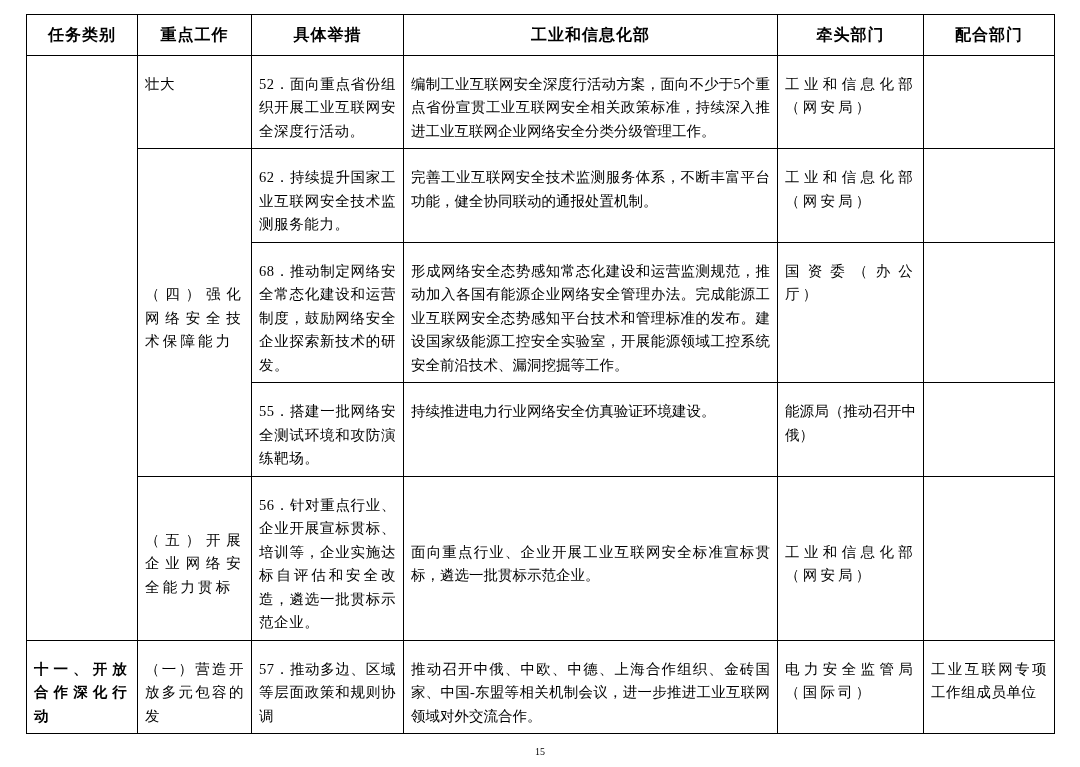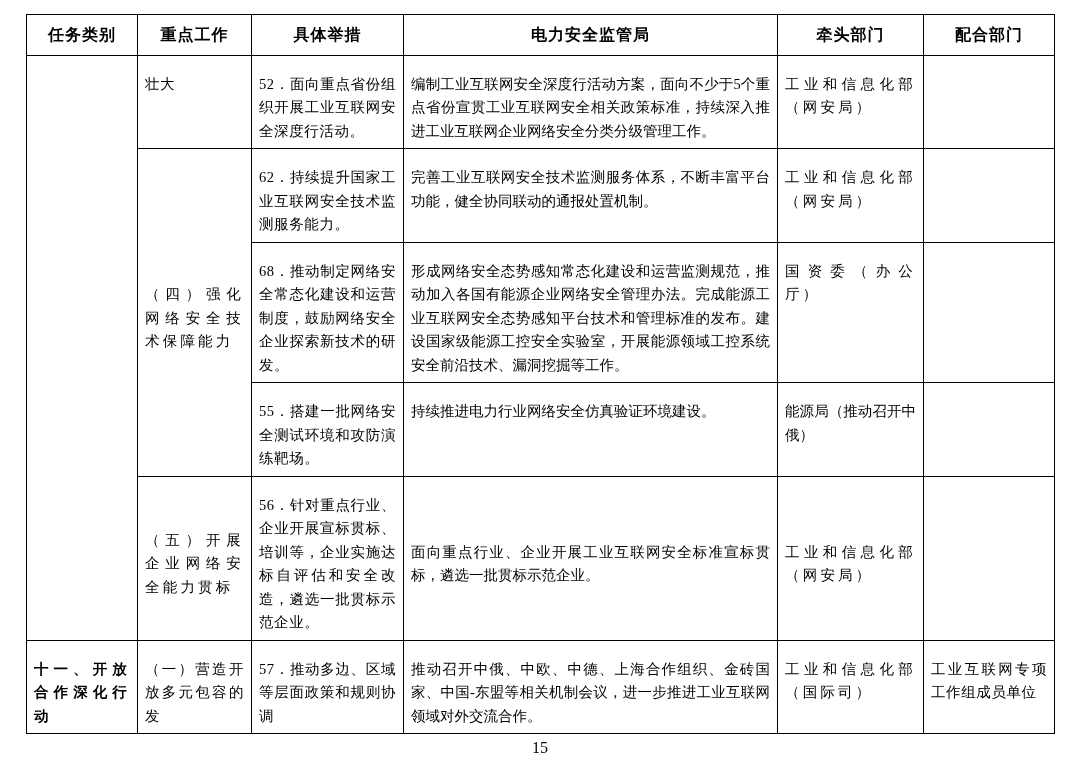--- a/index.html
+++ b/index.html
@@ -67,21 +67,21 @@
   .wide {
     letter-spacing: 3.2px;
     margin-top: 37px;
   }
   .pagenum {
     position: absolute;
     left: 0;
     right: 0;
     bottom: 10px;
     text-align: center;
-    font-size: 16px;
+    font-size: 10px;
     font-family: "Liberation Serif", "DejaVu Serif", serif;
   }
 </style>
 </head>
 <body>
 
 <div class="page">
   <table class="plan">
     <colgroup>
       <col class="c1">
@@ -89,21 +89,21 @@
         <col class="c3">
         <col class="c4">
         <col class="c5">
         <col class="c6">
     </colgroup>
     <thead>
       <tr>
         <th>任务类别</th>
         <th>重点工作</th>
         <th>具体举措</th>
-        <th>电力安全监管局</th>
+        <th>工业和信息化部</th>
         <th>牵头部门</th>
         <th>配合部门</th>
       </tr>
     </thead>
     <tbody>
 
       <tr>
         <td rowspan="5"></td>
         <td class="just tracked">壮大</td>
         <td class="just tracked">52．面向重点省份组织开展工业互联网安全深度行活动。</td>
@@ -140,20 +140,20 @@
         <td class="mid just">面向重点行业、企业开展工业互联网安全标准宣标贯标，遴选一批贯标示范企业。</td>
         <td class="mid just wide">工业和信息化部（网安局）</td>
         <td></td>
       </tr>
 
       <tr>
         <td class="just bold wide">十一、开放合作深化行动</td>
         <td class="just tracked">（一）营造开放多元包容的发</td>
         <td class="just tracked">57．推动多边、区域等层面政策和规则协调</td>
         <td class="just">推动召开中俄、中欧、中德、上海合作组织、金砖国家、中国-东盟等相关机制会议，进一步推进工业互联网领域对外交流合作。</td>
-        <td class="just wide">工业和信息化部（国际司）</td>
+        <td class="just wide">电力安全监管局（国际司）</td>
         <td class="just tracked">工业互联网专项工作组成员单位</td>
       </tr>
     </tbody>
   </table>
 
   <div class="pagenum">15</div>
 </div>
 
 </body></html>

